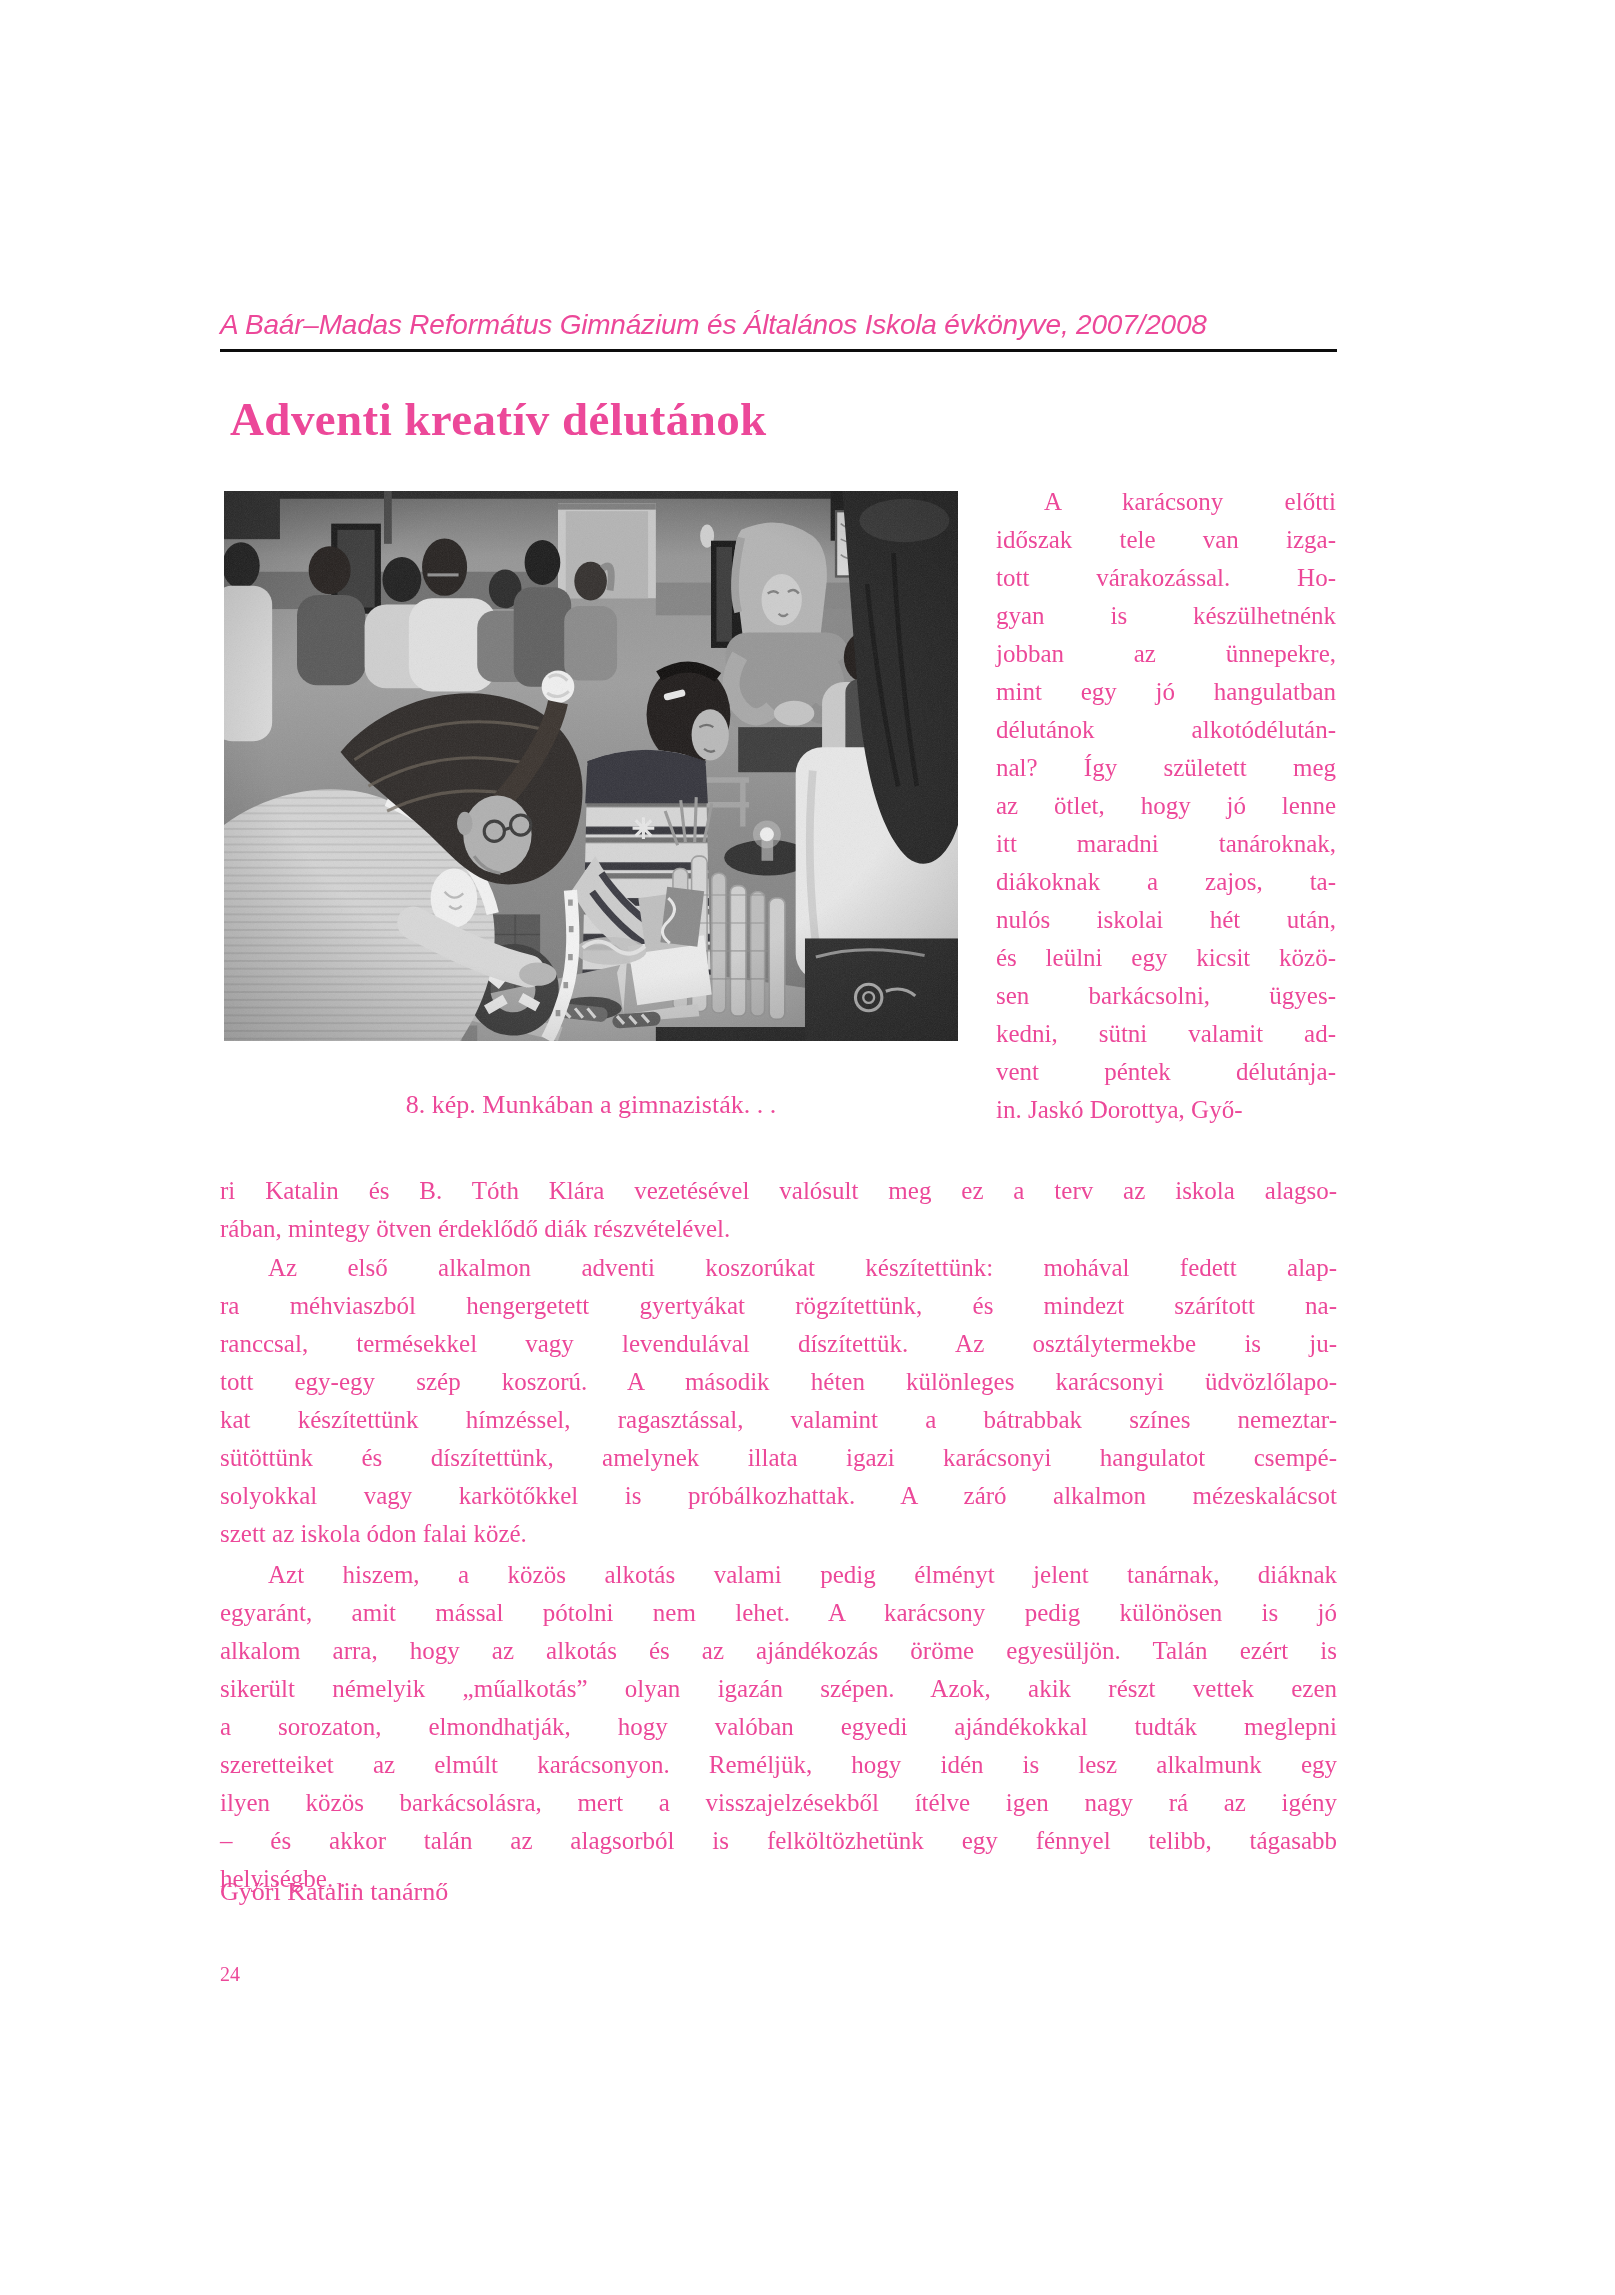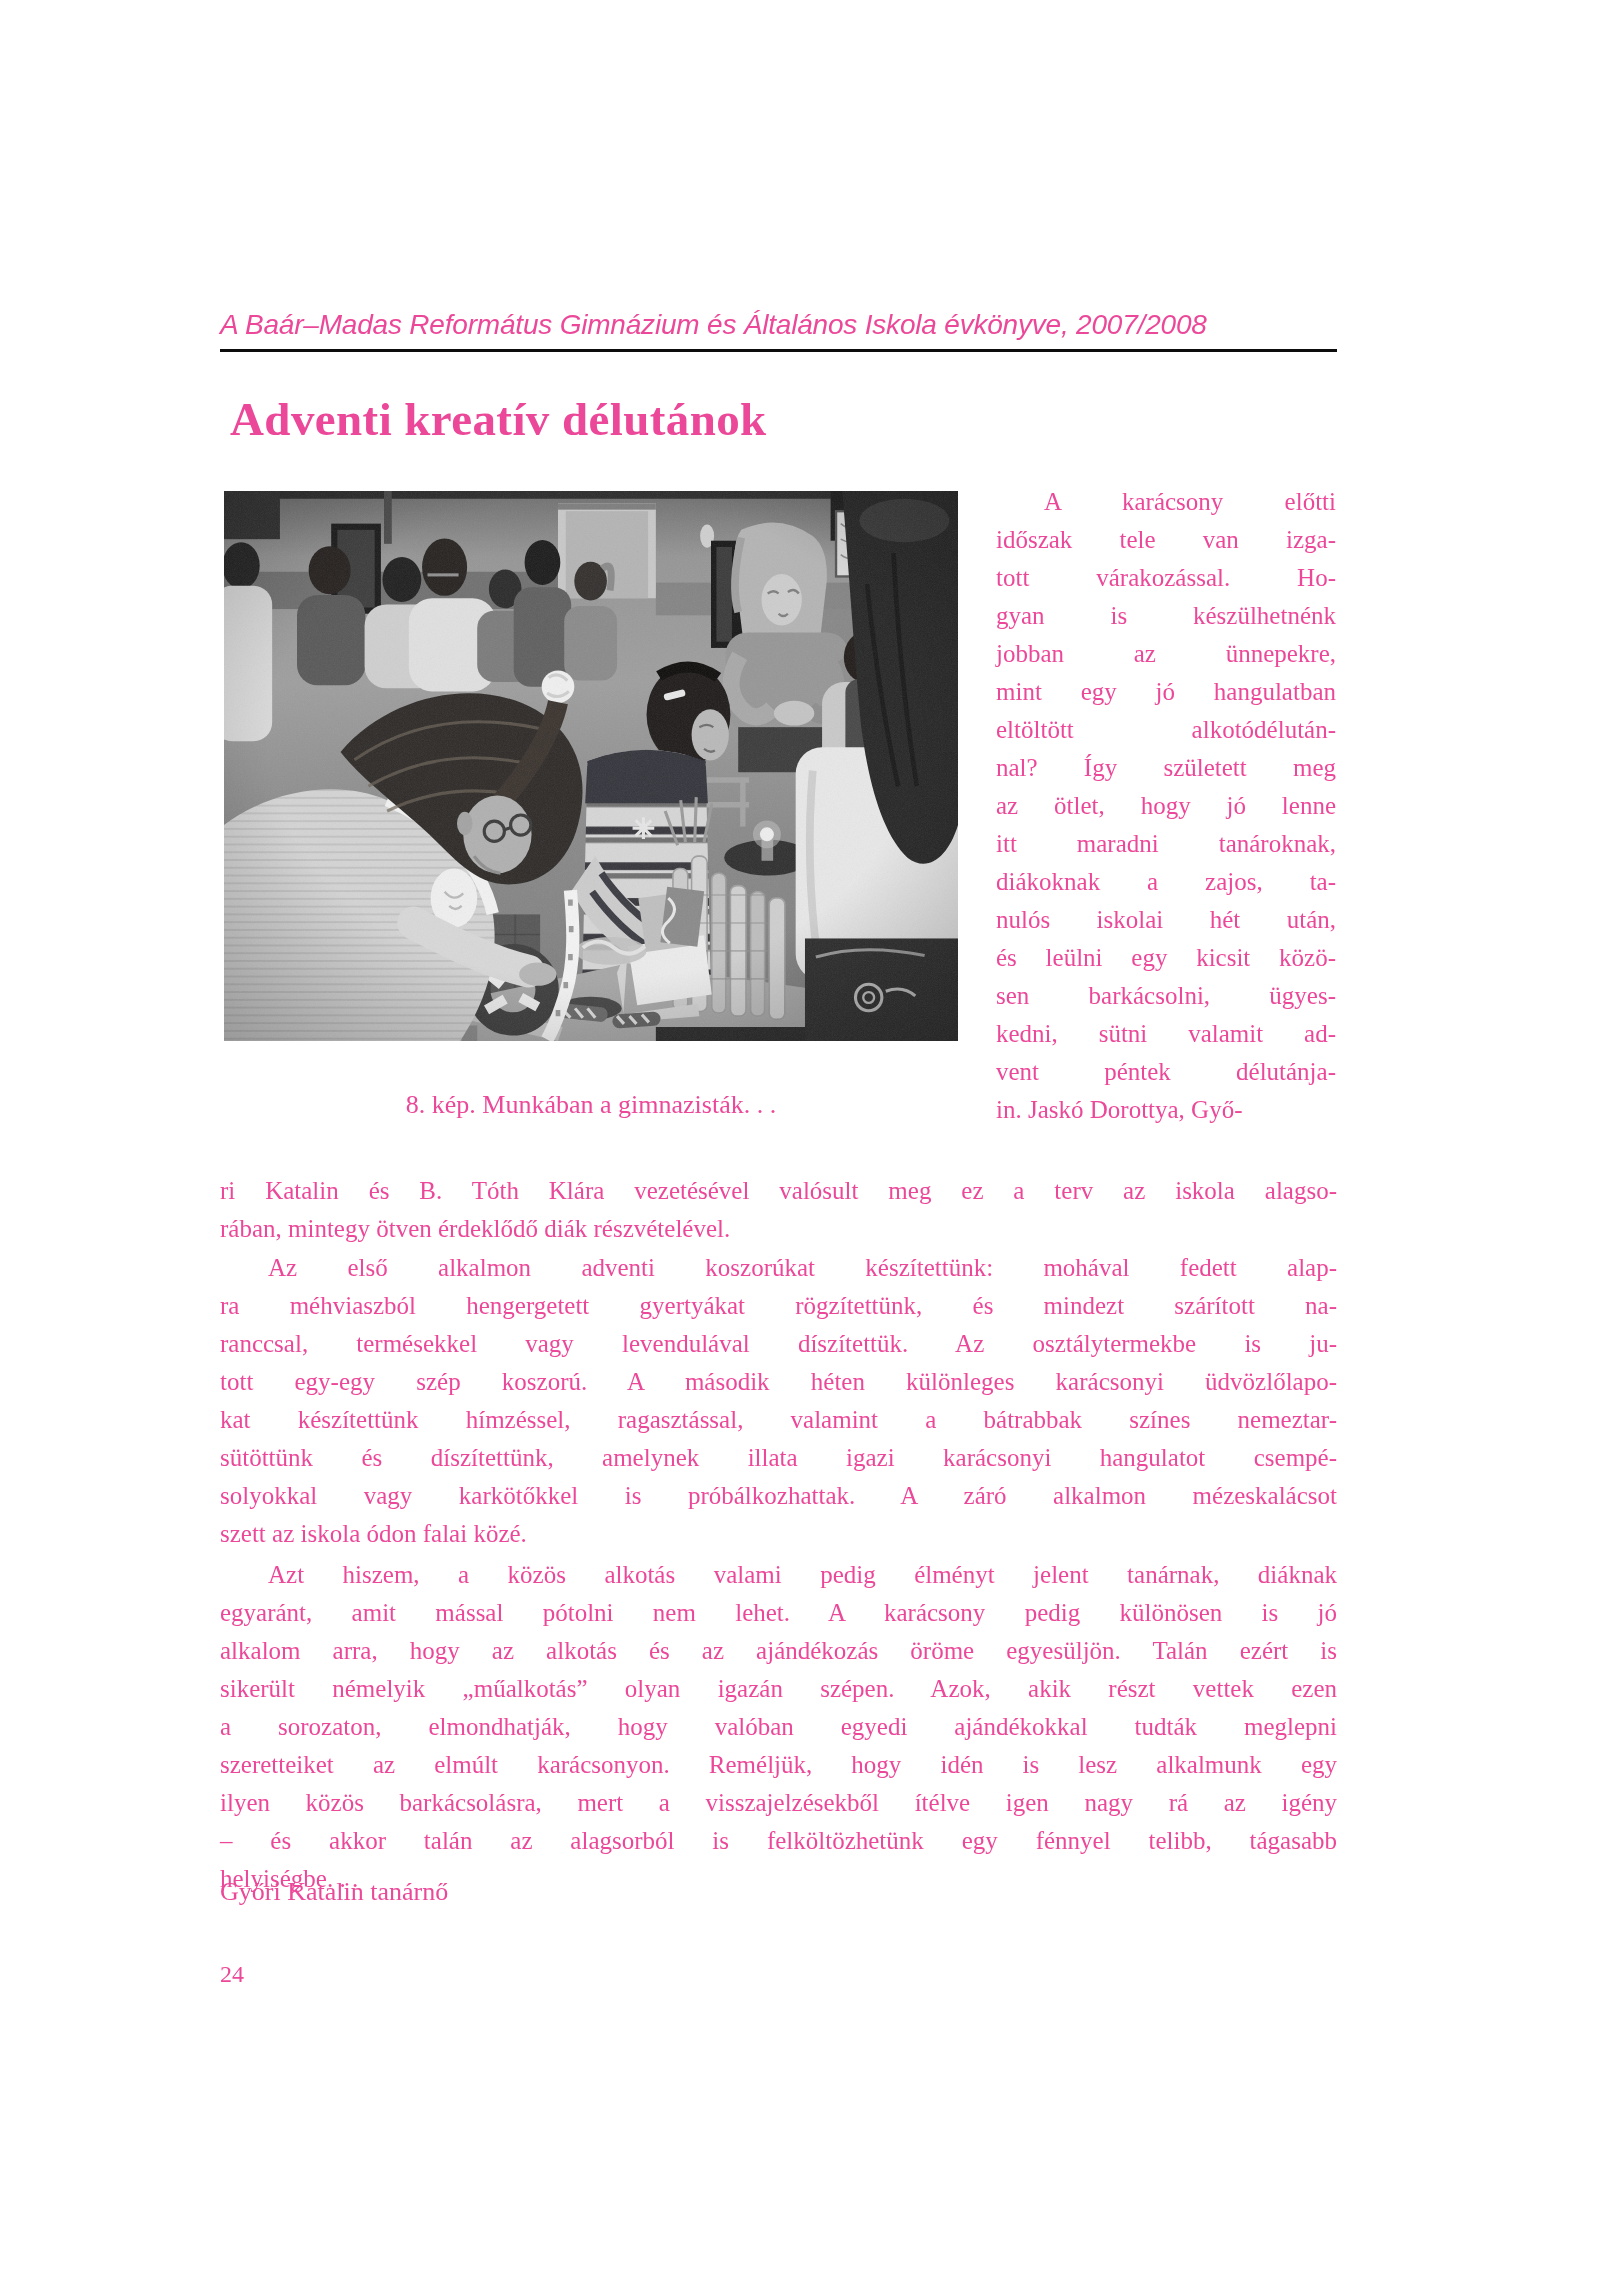--- a/index.html
+++ b/index.html
@@ -37,21 +37,21 @@
   .narrow { left:996px; top:483px; width:340px; }
   .wide   { left:220px; width:1117px;margin-top:36px; }
   .p1 { top:1136px; }
   .p2 { top:1213px; }
   .p3 { top:1520px; }
   .author-signature {
     position:absolute; left:220px; top:1873px; width:1117px;
     text-align:left; font-size:26px; line-height:38px;
   }
   .page-number {
-    position:absolute; left:220px; top:1955px; font-size:24px; line-height:38px;
+    position:absolute; left:220px; top:1955px; font-size:20px; line-height:38px;
   }
 </style>
 </head>
 <body>
 
 <div class="page">
 
   <div class="running-header">
     <span>A Baár–Madas Református Gimnázium és Általános Iskola évkönyve, 2007/2008</span>
   </div>
@@ -260,21 +260,21 @@
 
   <figcaption class="photo-caption">8. kép. Munkában a gimnazisták. . .</figcaption>
 
   <div class="col narrow indent-first">
       <div class="line">A karácsony előtti</div>
       <div class="line">időszak tele van izga-</div>
       <div class="line">tott várakozással. Ho-</div>
       <div class="line">gyan is készülhetnénk</div>
       <div class="line">jobban az ünnepekre,</div>
       <div class="line">mint egy jó hangulatban</div>
-      <div class="line">eltöltött alkotódélután-</div>
+      <div class="line">délutánok alkotódélután-</div>
       <div class="line">nal? Így született meg</div>
       <div class="line">az ötlet, hogy jó lenne</div>
       <div class="line">itt maradni tanároknak,</div>
       <div class="line">diákoknak a zajos, ta-</div>
       <div class="line">nulós iskolai hét után,</div>
       <div class="line">és leülni egy kicsit közö-</div>
       <div class="line">sen barkácsolni, ügyes-</div>
       <div class="line">kedni, sütni valamit ad-</div>
       <div class="line">vent péntek délutánja-</div>
       <div class="line last">in. Jaskó Dorottya, Győ-</div>

